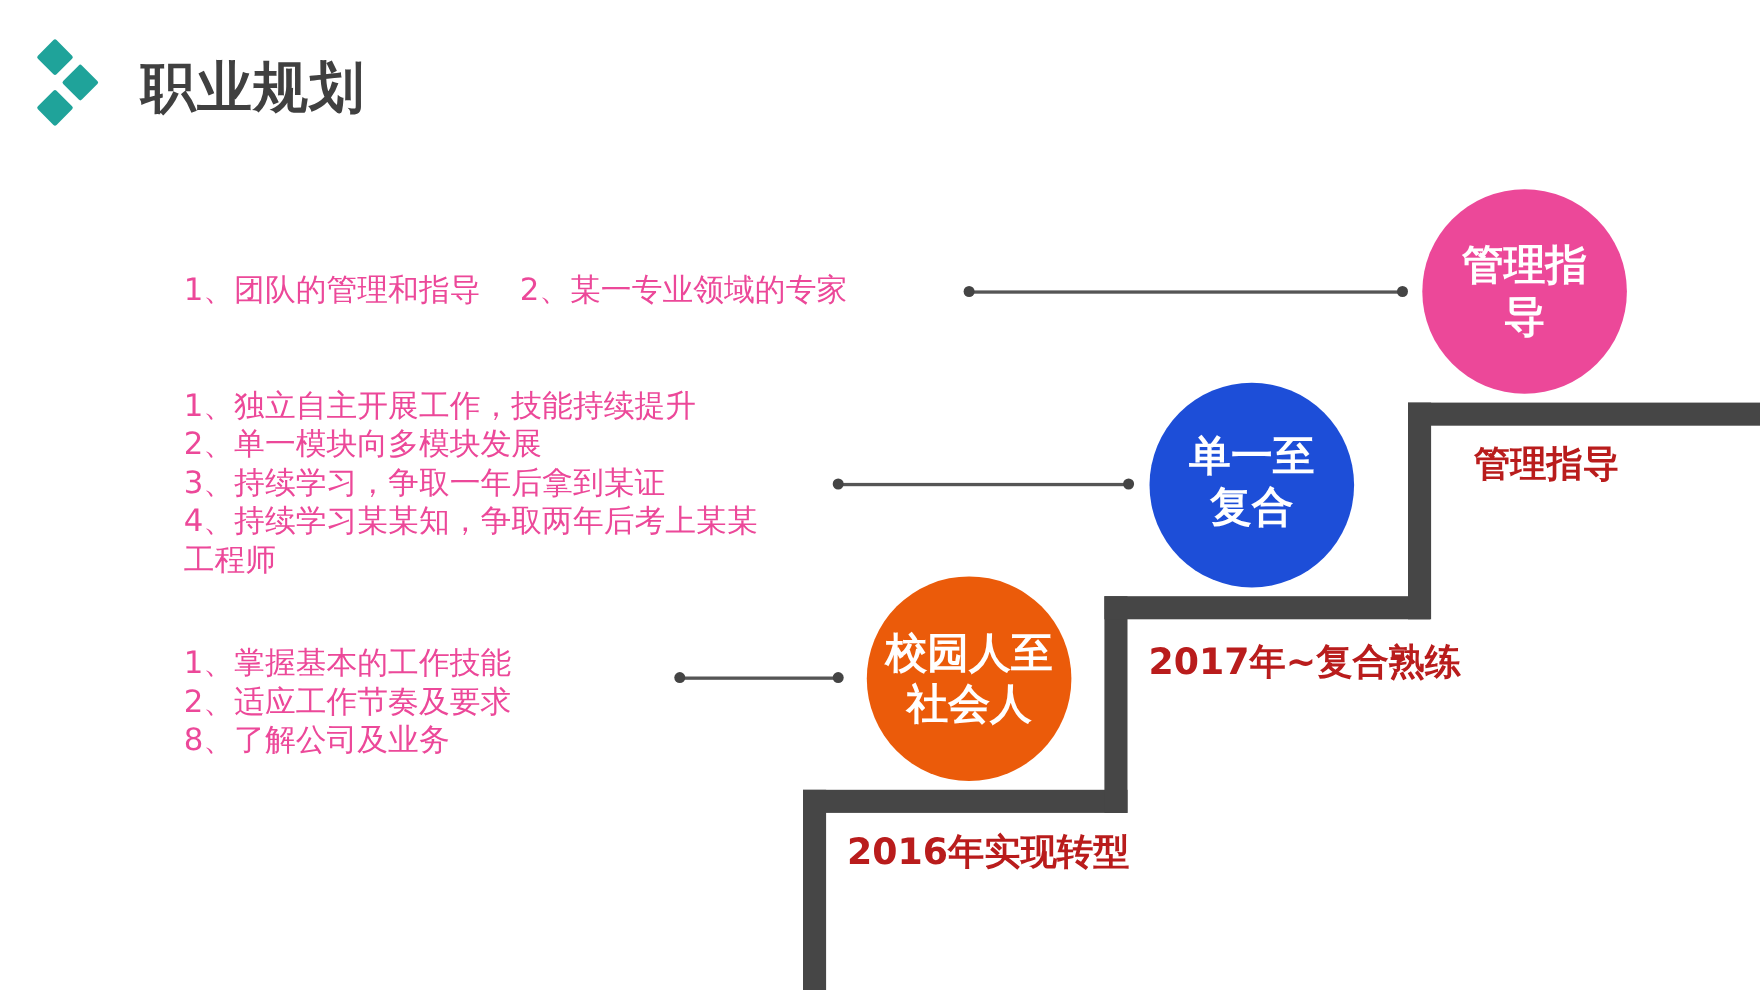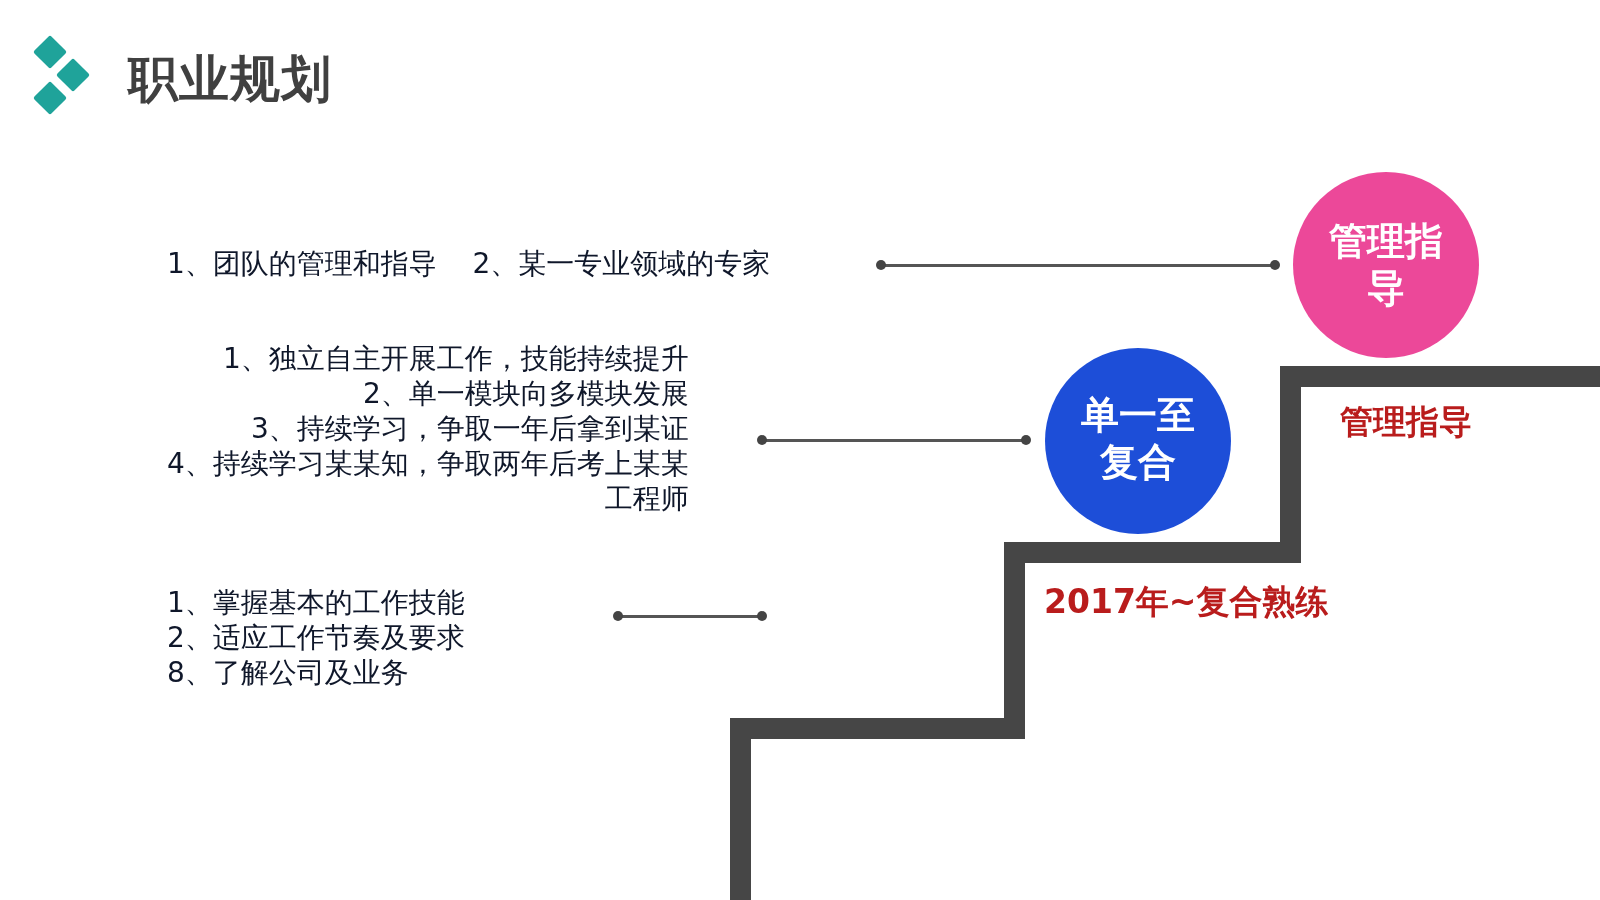--- a/index.html
+++ b/index.html
@@ -48,25 +48,25 @@
       letter-spacing: 1px;
       margin-left: 25px;
     }
 
     
     .desc {
       position: absolute;
       left: 167px;
       font-size: 28px;
       line-height: 35px;
-      color: #0f172a;
+      color: #ec4899;
       white-space: pre;
     }
     .desc-top { top: 246px; }
-    .desc-mid { top: 341px; text-align: right; }
+    .desc-mid { top: 351px; }
     .desc-low { top: 585px; }
 
     
     .connector {
       position: absolute;
       height: 3px;
       background: #555555;
     }
     .dot {
       position: absolute;
@@ -170,17 +170,22 @@
   <div class="stair s3h"></div>
 
   <div class="circle circle-green">
     <span>管理指
 导</span>
   </div>
   <div class="circle circle-teal">
     <span>单一至
 复合</span>
   </div>
+  <div class="circle circle-orange">
+    <span>校园人至
+社会人</span>
+  </div>
 
+  <div class="step-label label-1">2016年实现转型</div>
   <div class="step-label label-2">2017年~复合熟练</div>
   <div class="step-label label-3">管理指导</div>
 
 </div>
 
 </body></html>

